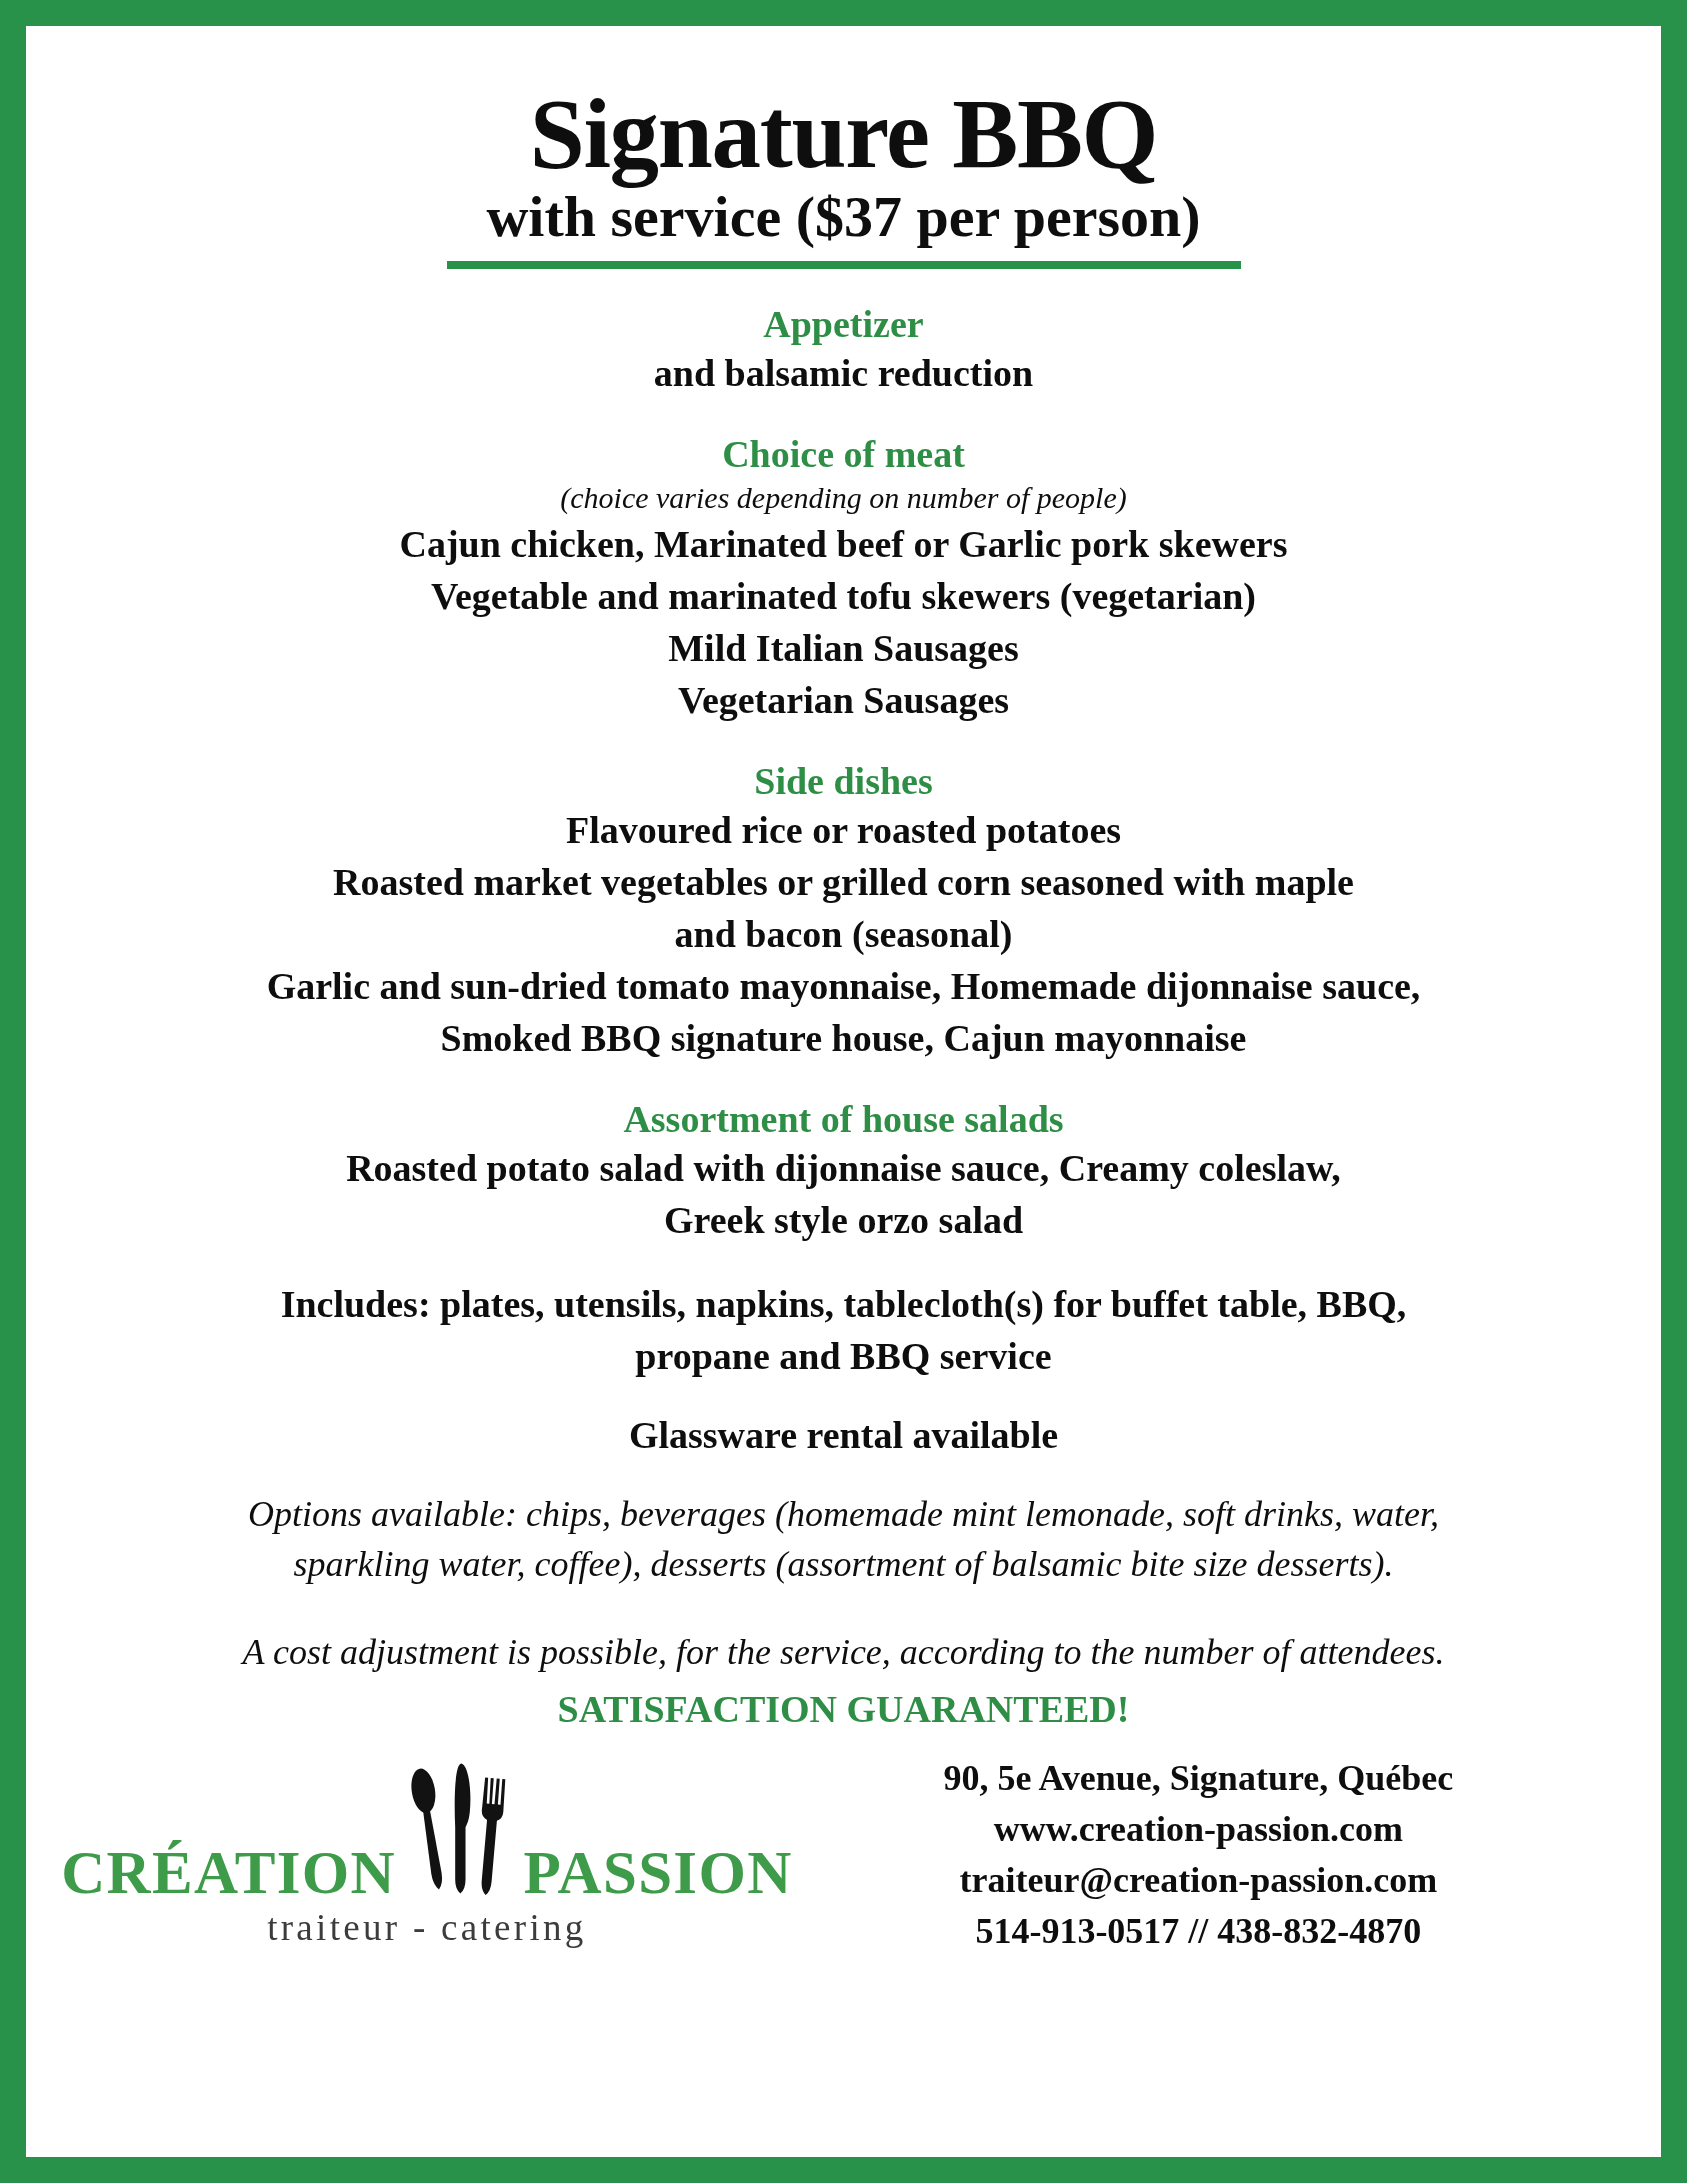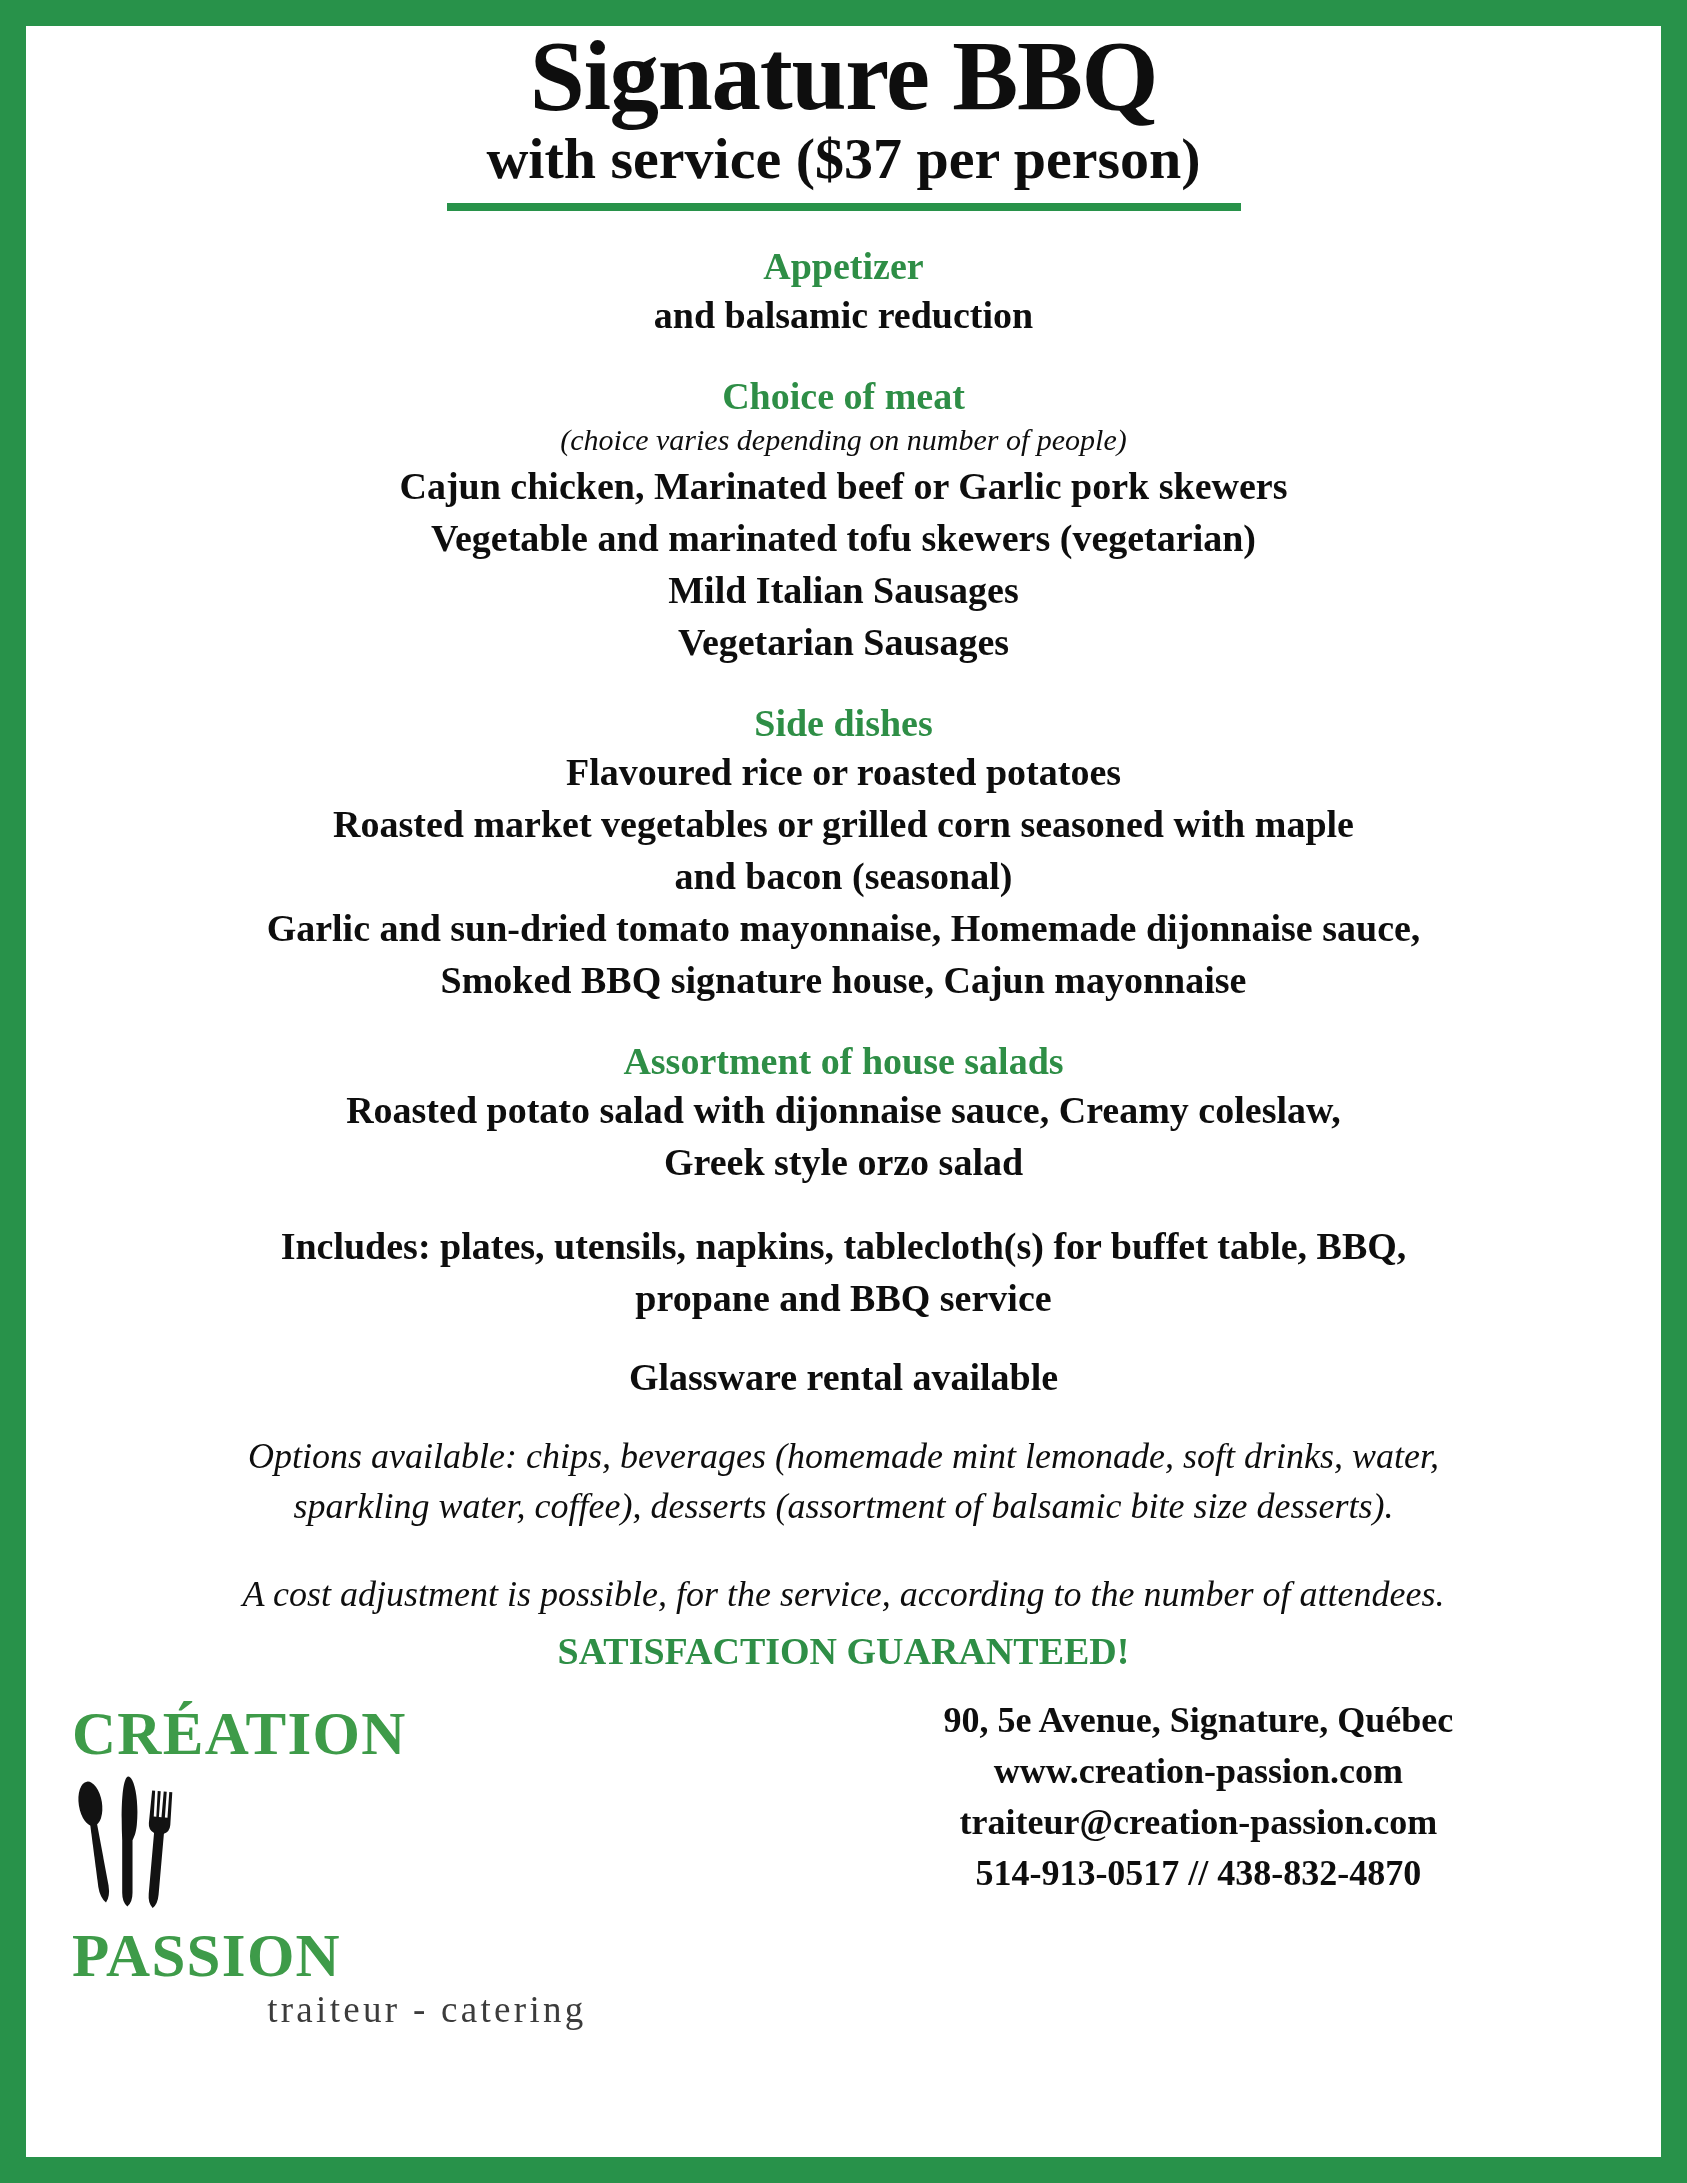--- a/index.html
+++ b/index.html
@@ -13,36 +13,36 @@
   html,body{background:#ffffff;}
   body{width:1687px;}
   .page{
     width:1687px;height:2183px;
     border:26.5px solid var(--border-green);
     background:#ffffff;
     font-family:"Liberation Serif","DejaVu Serif",serif;
     color:var(--ink);
     overflow:hidden;
   }
-  .content{text-align:center;}
+  .content{text-align:center;padding-top:58px;}
   .title{font-size:99px;font-weight:bold;line-height:1.0;letter-spacing:-1.3px;}
   .subtitle{font-size:58px;font-weight:bold;line-height:1.0;margin-top:5.3px;}
   .rule{width:794px;height:8.6px;background:var(--border-green);margin:14.6px auto 0;}
   .section-heading{margin-top:32px;color:var(--heading-green);font-size:38px;font-weight:bold;line-height:46px;}
   .line{font-size:38px;font-weight:bold;line-height:52px;}
   .note{font-size:30px;font-style:italic;font-weight:normal;line-height:41px;}
   .block{margin-top:32px;}
   .glassware{margin-top:26.5px;}
   .italic-block{margin-top:28px;}
   .iline{font-size:36px;font-style:italic;line-height:50px;}
   .cost{margin-top:38px;}
   .guarantee{margin-top:9.3px;color:var(--heading-green);font-size:38px;font-weight:bold;line-height:46px;}
   .footer{display:flex;align-items:flex-start;margin-top:17px;padding:0 46px;}
   .logo-col{width:46%;}
-  .logo-row{display:flex;align-items:flex-start;justify-content:center;gap:9.3px;margin-top:12px;flex-direction:column;}
+  .logo-row{display:flex;align-items:flex-end;justify-content:center;gap:9.3px;margin-top:12px;}
   .logo-word{color:var(--logo-green);font-size:61px;font-weight:bold;letter-spacing:1.3px;line-height:1;}
   .cutlery{height:142px;width:109px;flex:0 0 auto;}
   .cutlery svg{height:100%;width:100%;}
   .tagline{margin-top:2.6px;font-size:37px;color:var(--tagline-gray);letter-spacing:3.3px;text-align:center;}
   .contact-col{width:54%;text-align:center;font-size:36px;font-weight:bold;line-height:51px;margin-top:4px;}
 </style>
 </head>
 <body>
 
 <div class="page">

